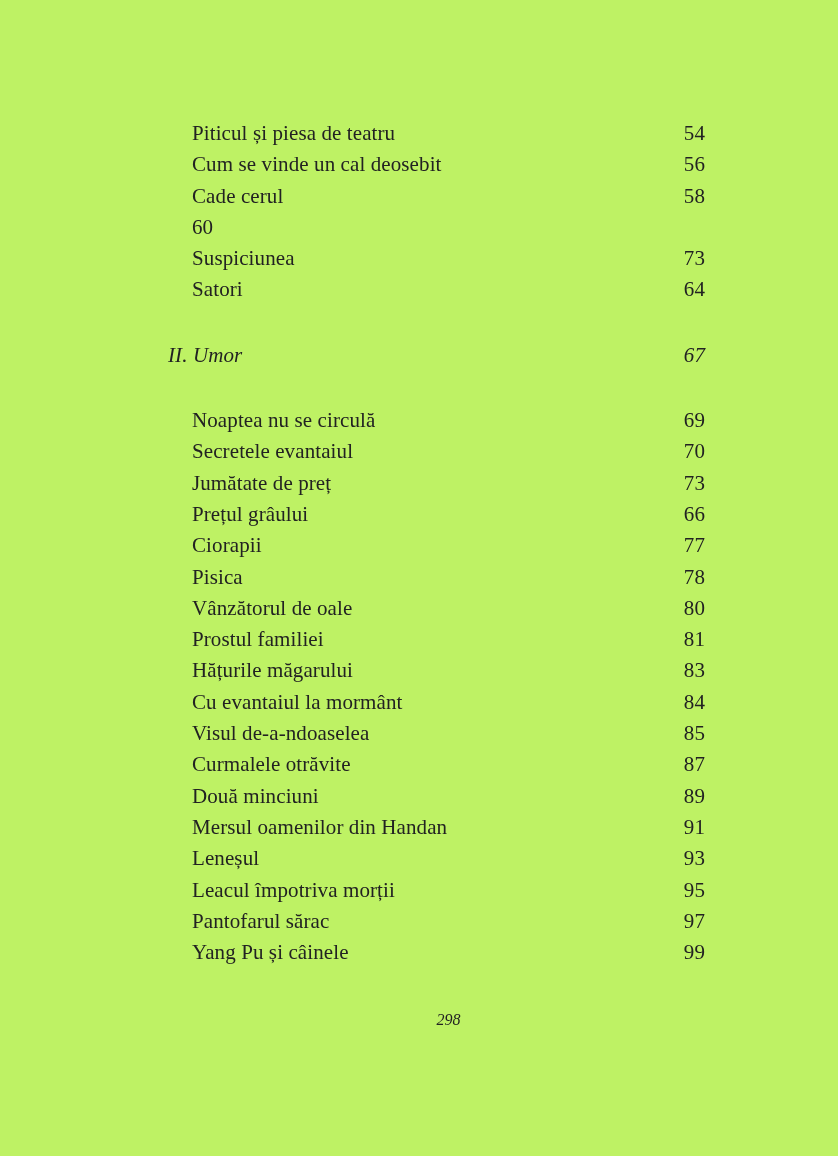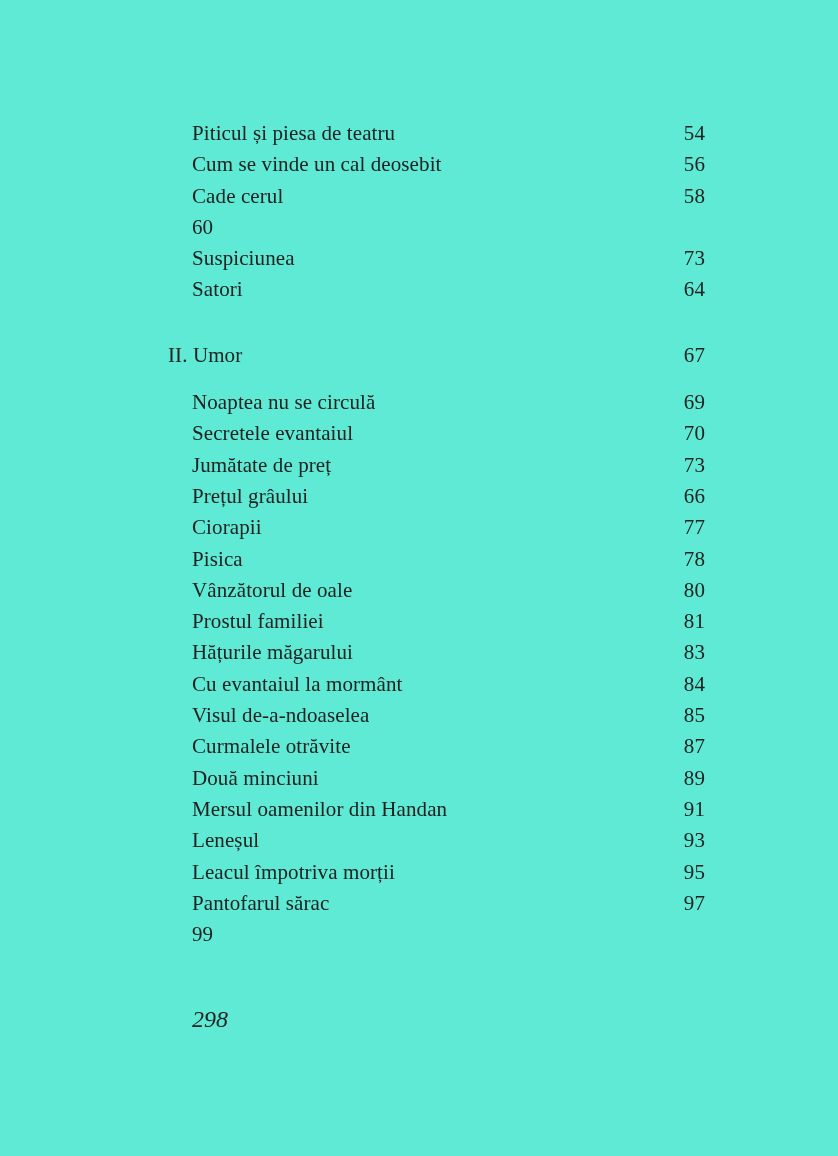--- a/index.html
+++ b/index.html
@@ -4,21 +4,21 @@
 <style>
   html, body {
     margin: 0;
     padding: 0;
     background: #ffffff;
   }
   .page {
     position: relative;
     width: 838px;
     height: 1156px;
-    background: #5eead4;
+    background: #bef264;
     font-family: "Liberation Serif", "DejaVu Serif", serif;
     color: #222222;
     overflow: hidden;
   }
   .toc {
     position: absolute;
     top: 118px;
     left: 168px;
     width: 537px;
   }
@@ -28,39 +28,40 @@
     align-items: baseline;
     height: 31.3px;
     line-height: 31.3px;
     font-size: 21px;
     letter-spacing: 0.1px;
   }
   .entry-row {
     padding-left: 24px;
   }
   .heading-row {
+    font-style: italic;
     margin-top: 34px;
-    margin-bottom: 16px;
+    margin-bottom: 34px;
   }
   .title {
     white-space: nowrap;
   }
   .pagenum {
     white-space: nowrap;
     font-variant-numeric: oldstyle-nums;
     font-feature-settings: "onum" 1;
   }
   .folio {
     position: absolute;
     top: 1004px;
     left: 192px;
     width: 513px;
-    text-align: left;
+    text-align: center;
     font-style: italic;
-    font-size: 24px;
+    font-size: 16px;
     line-height: 31px;
     font-variant-numeric: oldstyle-nums;
     font-feature-settings: "onum" 1;
   }
 </style>
 </head>
 <body>
 
 <div class="page">
   <div class="toc" id="toc">
@@ -178,17 +179,18 @@
     <span class="title">Leacul împotriva morții</span>
     <span class="pagenum">95</span>
   </div>
 
   <div class="row entry-row">
     <span class="title">Pantofarul sărac</span>
     <span class="pagenum">97</span>
   </div>
 
   <div class="row entry-row">
+    <span class="title">Yang Pu și câinele</span>
     <span class="pagenum">99</span>
   </div>
 </div>
   <div class="folio">298</div>
 </div>
 
 </body></html>

